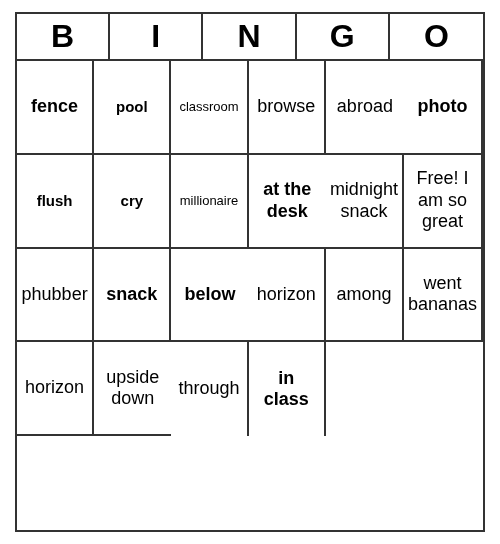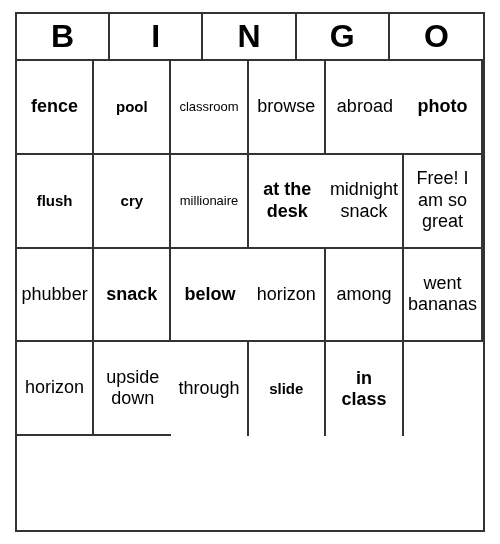--- a/index.html
+++ b/index.html
@@ -163,19 +163,16 @@
       <div class="bingo-cell">
         <span class="cell-text size-md">horizon</span>
       </div>
       <div class="bingo-cell">
         <span class="cell-text size-md">upside<br>down</span>
       </div>
       <div class="bingo-cell">
         <span class="cell-text size-md">through</span>
       </div>
       <div class="bingo-cell">
-        <span class="cell-text size-xl">slide</span>
-      </div>
-      <div class="bingo-cell">
         <span class="cell-text size-lg">in<br>class</span>
       </div>
     </div>
 </div>
 
 </body></html>

